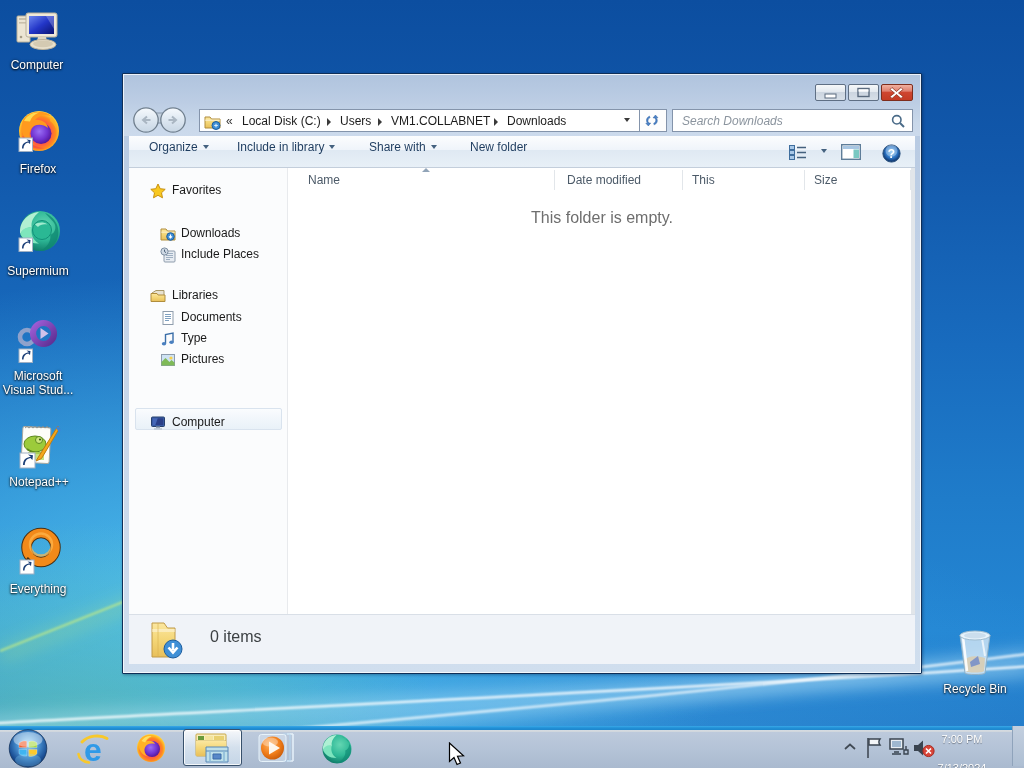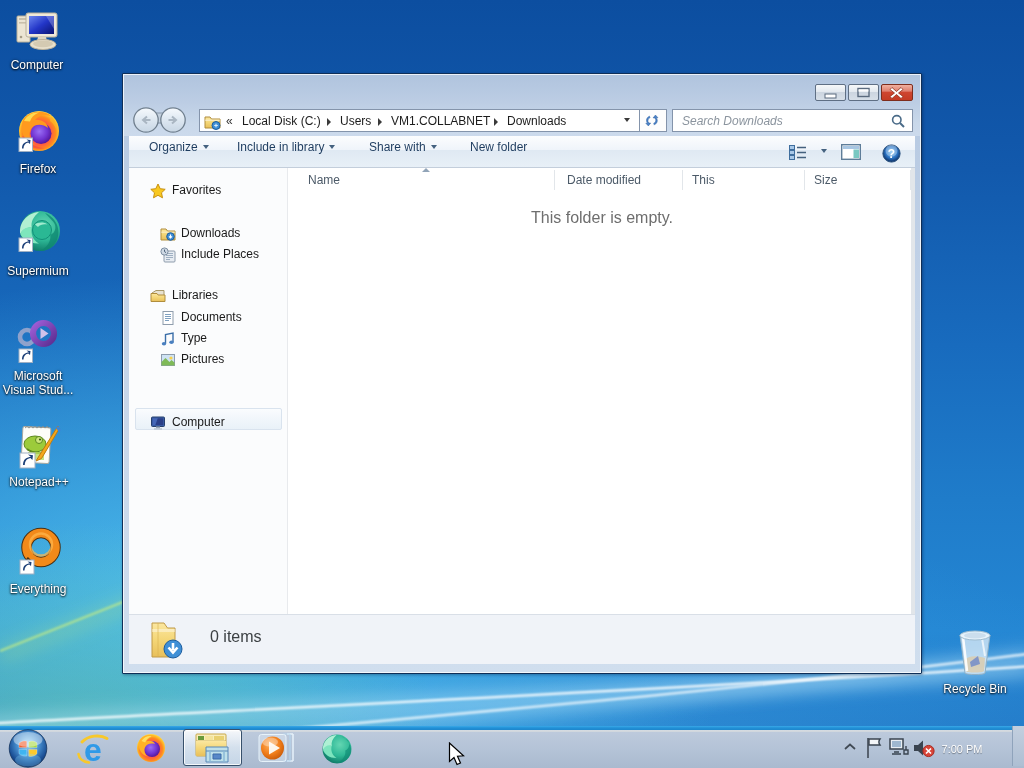--- a/index.html
+++ b/index.html
@@ -72,21 +72,21 @@
   
   #status { position:absolute; left:0; bottom:0; width:100%; height:50px;
     background:#f0f3f8; border-top:1px solid #d9dfe7; }
   #status .cnt { position:absolute; left:81px; top:13px; font-size:16px; color:#3c4043; }
 
   
   #taskbar { position:absolute; left:0; top:726px; width:1024px; height:42px;
     background:linear-gradient(180deg, #3aa9e8 0px, #2190d6 2px, #1d86cd 4px, #d6dce2 4px,
       #cfd6dd 6px, #bdcadc 6px, #b4c3d7 55%, #aabacf 100%); }
   .tray-txt { position:absolute; color:#fff; font-size:11px; text-shadow:0 1px 1px rgba(0,0,0,0.4);
-    width:80px; text-align:center;margin-top:10px; }
+    width:80px; text-align:center; }
   #explorer-btn { position:absolute; left:183px; top:3px; width:59px; height:37px;
     background:linear-gradient(180deg,rgba(255,255,255,0.85),rgba(225,236,246,0.7) 50%,rgba(205,222,238,0.75));
     border:1px solid #37506b; border-radius:3px; box-shadow:inset 0 0 0 1px rgba(255,255,255,0.8); }
   #showdesk { position:absolute; right:0; top:0; width:12px; height:40px;
     border-left:1px solid #8fa3bb; background:linear-gradient(180deg,#c3cfdf,#aebfd3); }
 </style>
 </head>
 <body>
 <div id="desktop">
   <svg width="1024" height="768" style="position:absolute;left:0;top:0">

